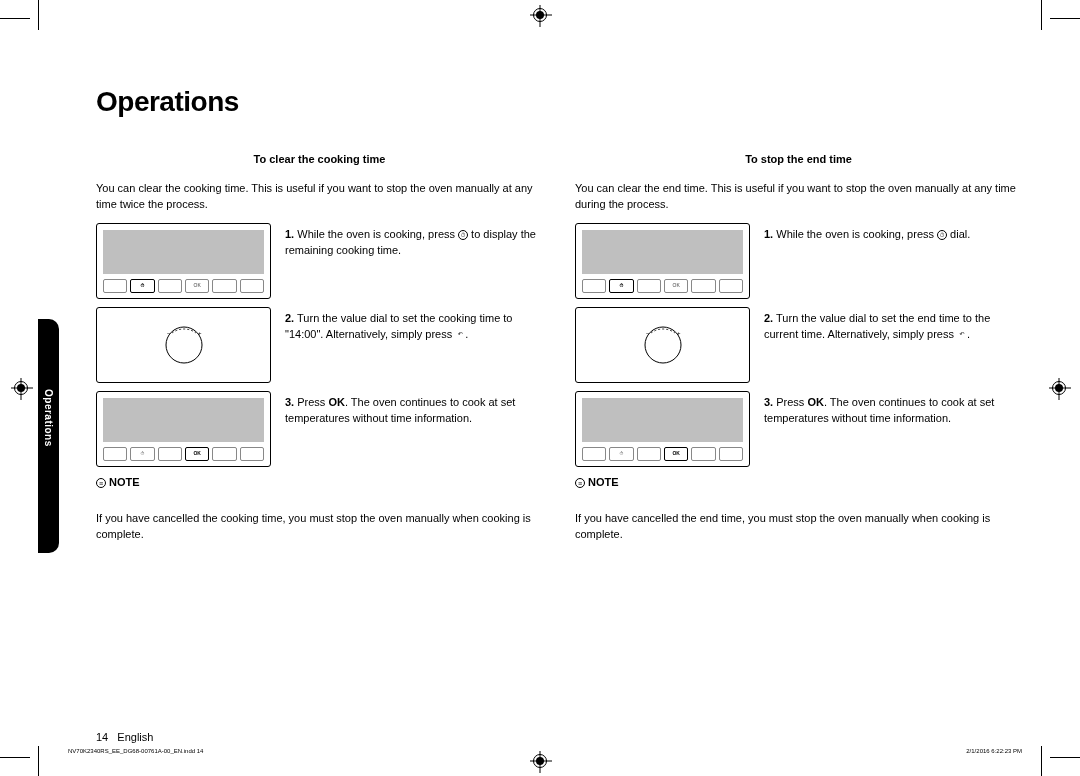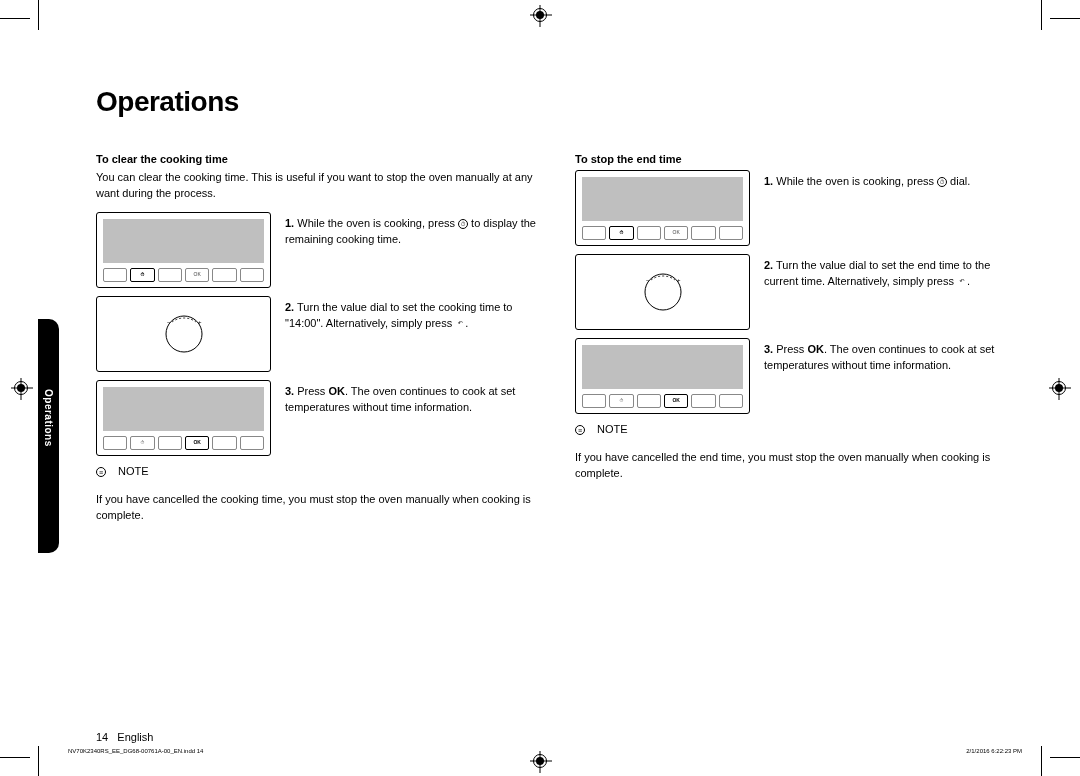--- a/index.html
+++ b/index.html
@@ -29,28 +29,28 @@
 
   
   .side-tab { position: absolute; left: 38px; top: 319px; width: 21px; height: 234px; background: #000; border-top-right-radius: 10px; border-bottom-right-radius: 10px; display: flex; align-items: flex-start; justify-content: center; }
   .side-tab span { color: #fff; font-size: 10px; font-weight: bold; writing-mode: vertical-rl; margin-top: 70px; letter-spacing: 0.5px; }
 
   
   .content { position: absolute; top: 86px; left: 96px; right: 58px; bottom: 58px; }
   h1.title { font-size: 28px; font-weight: 600; letter-spacing: -0.5px; margin-bottom: 34px; }
   .columns { display: flex; gap: 32px; }
   .col { flex: 1; font-size: 11px; line-height: 1.45; }
-  .subhead { font-weight: bold; font-size: 11px; margin-bottom: 2px; }
+  .subhead { font-weight: bold; font-size: 11px; margin-bottom: 13px; text-align: center; }
   .intro { margin-bottom: 10px; }
   .step-row { display: flex; align-items: flex-start; gap: 14px; margin-bottom: 8px; }
   .step-row .fig { flex: 0 0 175px; }
   .step-row .txt { flex: 1; padding-top: 4px; }
   .step-row .txt b { font-weight: bold; }
 
-  .note-h { font-weight: normal; font-size: 11px; margin-top: 8px; margin-bottom: 12px; display: flex; align-items: center; gap: 12px; }
+  .note-h { font-weight: bold; font-size: 11px; margin-top: 8px; margin-bottom: 20px; display: flex; align-items: center; gap: 3px; }
   .note-icon { display: inline-block; width: 10px; height: 10px; border: 1px solid #000; border-radius: 50%; position: relative; font-size: 7px; line-height: 10px; text-align: center; }
   .clock-icon, .back-icon { display: inline-block; width: 10px; height: 10px; vertical-align: middle; border: 1px solid #000; border-radius: 50%; position: relative; font-size: 6px; line-height: 9px; text-align: center; }
   .back-icon { border: none; }
 
   
   .panel { width: 175px; height: 76px; border: 1px solid #000; border-radius: 3px; background: #fff; padding: 6px; position: relative; }
   .panel .screen { width: 100%; height: 44px; background: #bfbfbf; }
   .panel .btnrow { position: absolute; bottom: 5px; left: 6px; right: 6px; height: 14px; display: flex; gap: 3px; }
   .panel .btnrow .b { flex: 1; border: 0.5px solid #888; border-radius: 2px; display: flex; align-items: center; justify-content: center; font-size: 5px; color: #444; }
   .panel .btnrow .b.active { border: 1px solid #000; color: #000; font-weight: bold; }
@@ -94,21 +94,21 @@
     <span>Operations</span>
   </div>
 
   <div class="content">
     <h1 class="title">Operations</h1>
 
     <div class="columns">
 
       <div class="col">
         <div class="subhead">To clear the cooking time</div>
-        <div class="intro">You can clear the cooking time. This is useful if you want to stop the oven manually at any want during the process.</div>
+        <div class="intro">You can clear the cooking time. This is useful if you want to stop the oven manually at any time twice the process.</div>
 
         <div class="step-row">
           <div class="fig">
             <div class="panel">
               <div class="screen"></div>
               <div class="btnrow">
                 <div class="b"></div>
                 <div class="b active">⏱</div>
                 <div class="b"></div>
                 <div class="b">OK</div>
@@ -159,20 +159,21 @@
 
         <div class="note-h">
           <span class="note-icon">≡</span>
           <span>NOTE</span>
         </div>
         <div>If you have cancelled the cooking time, you must stop the oven manually when cooking is complete.</div>
       </div>
 
       <div class="col">
         <div class="subhead">To stop the end time</div>
+        <div class="intro">You can clear the end time. This is useful if you want to stop the oven manually at any time during the process.</div>
 
         <div class="step-row">
           <div class="fig">
             <div class="panel">
               <div class="screen"></div>
               <div class="btnrow">
                 <div class="b"></div>
                 <div class="b active">⏱</div>
                 <div class="b"></div>
                 <div class="b">OK</div>

